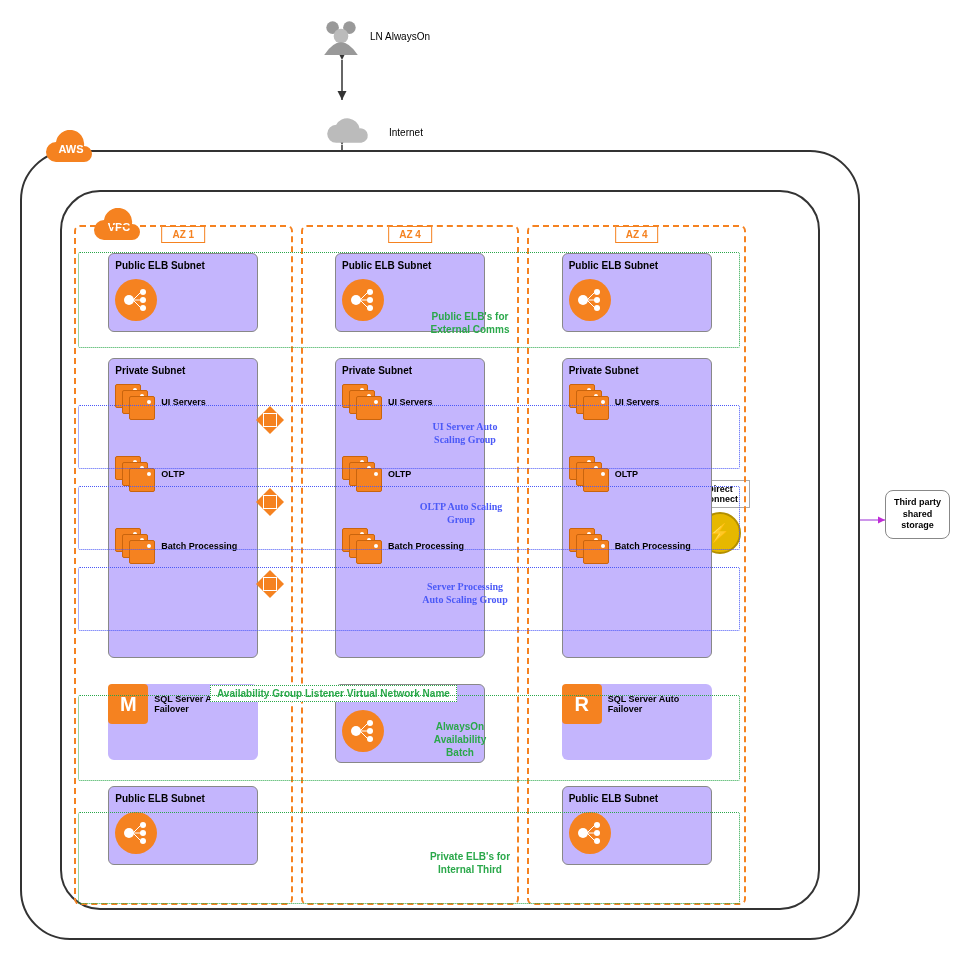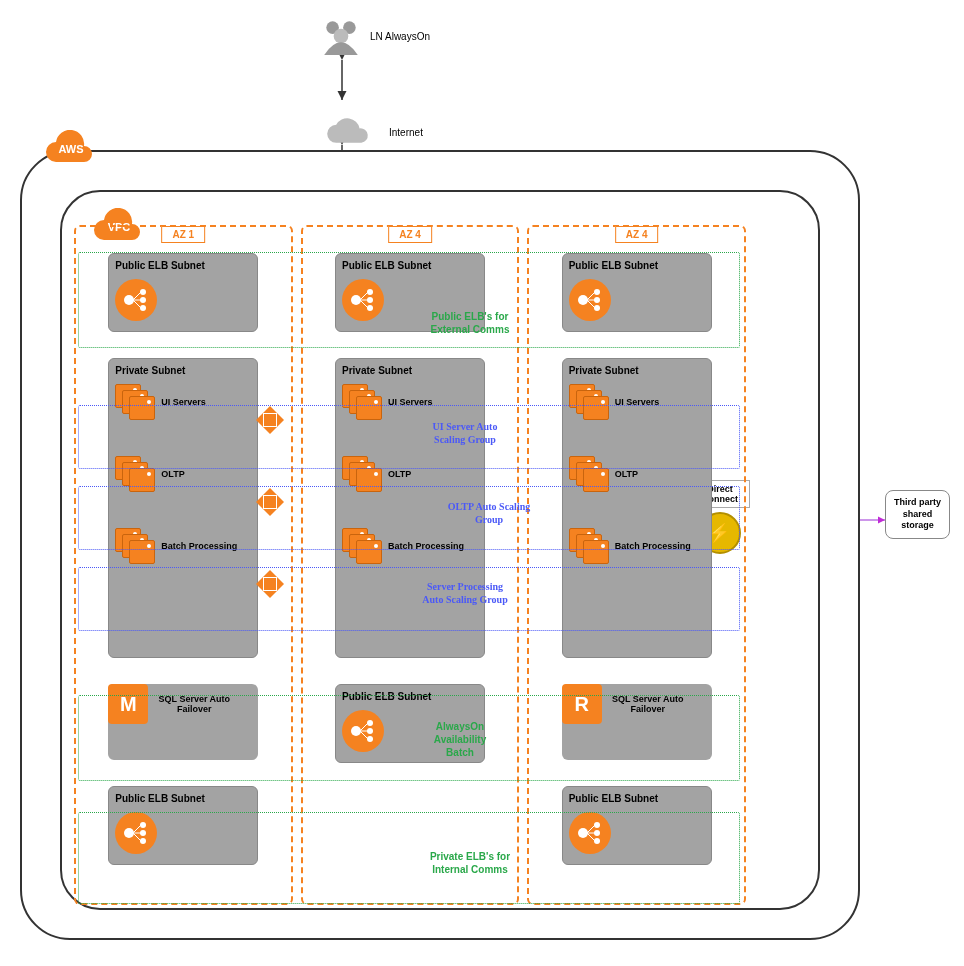--- a/index.html
+++ b/index.html
@@ -29,26 +29,26 @@
 
 .azs { position: absolute; left: 70px; top: 225px; width: 680px; height: 680px; display: flex; gap: 0; }
 .az { flex: 1; border: 2px dashed #f58220; border-radius: 6px; margin: 0 4px; position: relative; padding: 22px 6px 6px; }
 .az-label { position: absolute; top: -1px; left: 50%; transform: translateX(-50%); background: #fff; border: 1px solid #f58220; color: #f58220; font-weight: bold; font-size: 10px; padding: 2px 10px; }
 
 
 .dotted-group { position: absolute; border: 1px dotted #2aa84a; border-radius: 2px; }
 .dotted-blue { border-color: #4b59f7; }
 
 
-.subnet { border: 1px solid #888; border-radius: 6px; background: #a3a3a3; margin: 4px auto 26px; padding: 4px 6px 6px; position: relative; width: 150px; }
+.subnet { border: 1px solid #888; border-radius: 6px; background: #c4b5fd; margin: 4px auto 26px; padding: 4px 6px 6px; position: relative; width: 150px; }
 .subnet-title { font-weight: bold; font-size: 10px; padding: 2px 0 4px; }
 
 
 .icon-row { display: flex; align-items: center; gap: 6px; margin: 4px 0; }
-.icon-row .lbl { font-size: 9px; font-weight: bold; text-align: center; }
+.icon-row .lbl { font-size: 9px; font-weight: bold; }
 
 .elb-circle { width: 42px; height: 42px; border-radius: 50%; background: #f58220; display: flex; align-items: center; justify-content: center; position: relative; }
 .elb-circle::before, .elb-circle::after { content: ''; position: absolute; background: #fff; }
 
 .stack-servers { position: relative; width: 40px; height: 36px; }
 .srv { position: absolute; width: 26px; height: 24px; background: #f58220; border: 1px solid #c9640d; border-radius: 2px; }
 .srv.a { left: 0; top: 0; }
 .srv.b { left: 7px; top: 6px; }
 .srv.c { left: 14px; top: 12px; background: #f58220; }
 .srv .dot { position: absolute; right: 3px; top: 3px; width: 4px; height: 4px; background: #fff; border-radius: 50%; }
@@ -454,25 +454,26 @@
               </svg>
             </div>
           </div>
     </div>
   </div>
 
 </div>
 
 <div class="side-labels green" style="left:420px;top:310px;width:100px">Public ELB's for External Comms</div>
 <div class="side-labels blue" style="left:420px;top:420px;width:90px">UI Server Auto Scaling Group</div>
-<div class="side-labels blue" style="left:444px;top:500px;width:90px">OLTP Auto Scaling Group</div>
+<div class="side-labels blue" style="left:416px;top:500px;width:90px">OLTP Auto Scaling Group</div>
 <div class="side-labels blue" style="left:420px;top:580px;width:90px">Server Processing Auto Scaling Group</div>
 <div class="side-labels green" style="left:420px;top:720px;width:80px">AlwaysOn Availability Batch</div>
-<div class="side-labels green" style="left:420px;top:850px;width:100px">Private ELB's for Internal Comms</div>
-
+<div class="side-labels green" style="left:420px;top:850px;width:100px">Private ELB's for Internal Third</div>
+
+<div class="vn-name" style="left:210px;top:685px;">Availability Group Listener Virtual Network Name</div>
 
 <div class="dotted-group" style="left:78px;top:252px;width:662px;height:96px"></div>
 <div class="dotted-group dotted-blue" style="left:78px;top:405px;width:662px;height:64px"></div>
 <div class="dotted-group dotted-blue" style="left:78px;top:486px;width:662px;height:64px"></div>
 <div class="dotted-group dotted-blue" style="left:78px;top:567px;width:662px;height:64px"></div>
 <div class="dotted-group" style="left:78px;top:695px;width:662px;height:86px"></div>
 <div class="dotted-group" style="left:78px;top:812px;width:662px;height:92px"></div>
 
 </div>
 

